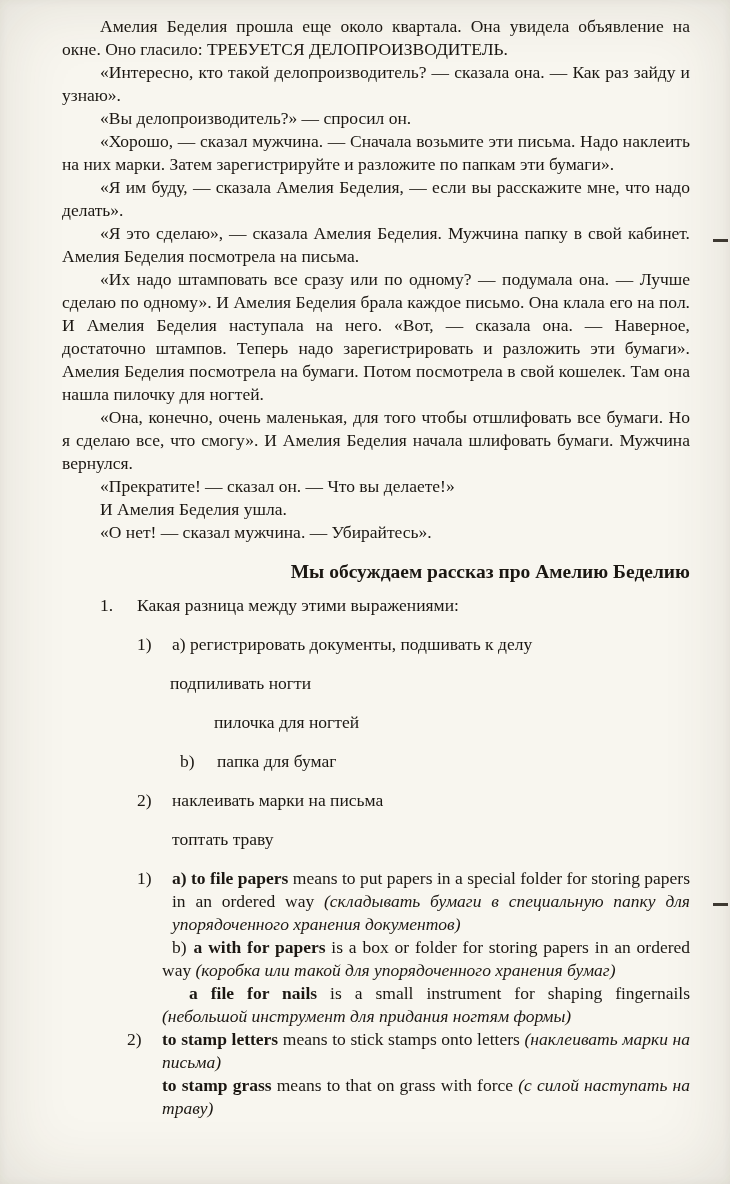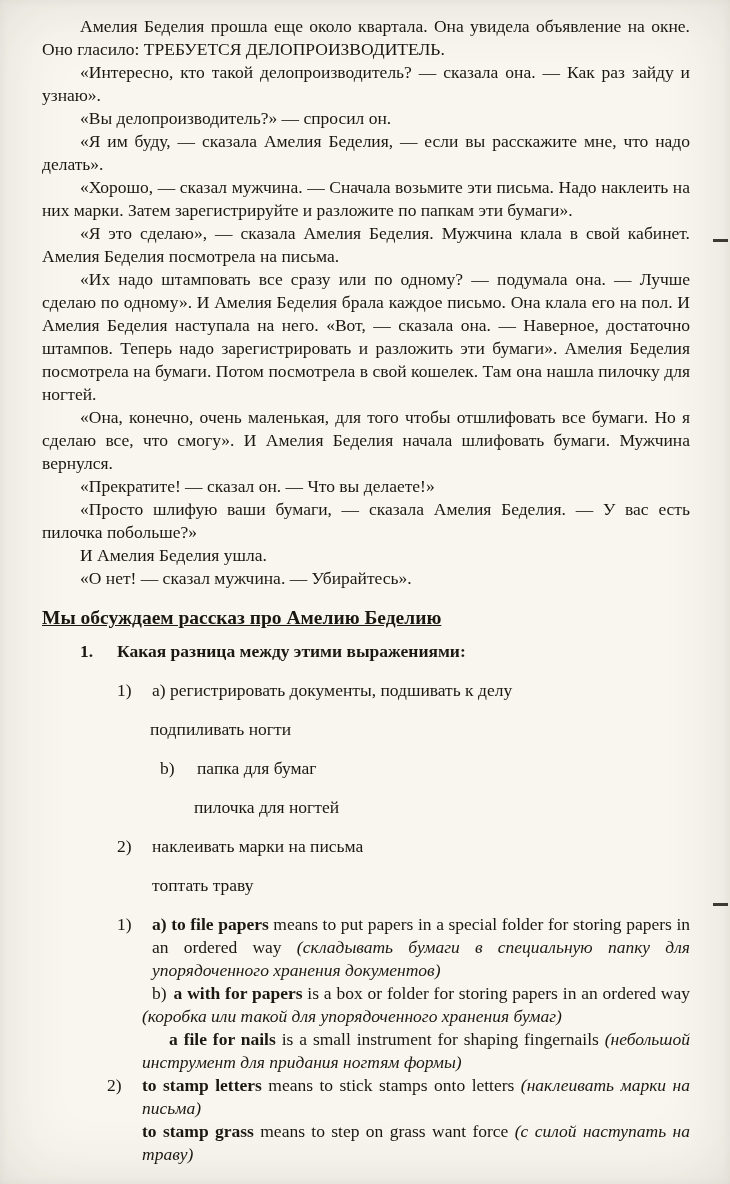--- a/index.html
+++ b/index.html
@@ -5,28 +5,28 @@
   * { box-sizing: border-box; }
   html, body { margin: 0; padding: 0; }
   body {
     width: 730px; height: 1184px; overflow: hidden; position: relative;
     background: #f8f6ef;
     font-family: "Liberation Serif", "DejaVu Serif", serif;
     font-size: 17.5px; line-height: 23px; color: #1b1712;
   }
   .vignette { position: absolute; inset: 0; pointer-events: none;
     box-shadow: inset 0 0 70px rgba(60,50,30,.12), inset 0 0 10px rgba(60,50,30,.06); }
-  .page { padding: 15px 40px 0 42px; }
+  .page { padding: 15px 40px 0 62px; }
 
   .story p { margin: 0; text-indent: 38px; text-align: justify; }
 
-  .title { font-size: 19.5px; font-weight: bold; text-align: left;
-    margin: 15px 0 9px; line-height: 26px; text-decoration: underline; }
+  .title { font-size: 19.5px; font-weight: bold; text-align: right;
+    margin: 15px 0 9px; line-height: 26px; }
 
-  .q-row { font-weight: bold; margin-left: 75px; text-indent: -37px; margin-top: 0; margin-bottom: 8px; }
+  .q-row { font-weight: normal; margin-left: 75px; text-indent: -37px; margin-top: 0; margin-bottom: 8px; }
   .q-num { display: inline-block; width: 37px; text-indent: 0; }
 
   .row { margin: 16px; }
   .mk { display: inline-block; width: 35px; text-indent: 0; }
   .mk37 { width: 37px; }
   .hang35 { text-indent: -35px; }
   .ml110 { margin-left: 110px; }
   .ml108 { margin-left: 108px; }
   .ml118 { margin-left: 118px; }
   .ml152 { margin-left: 152px; }
@@ -46,54 +46,53 @@
 </style>
 </head>
 <body>
 
 <div class="page">
 
   <section class="story">
     <p>Амелия Беделия прошла еще около квартала. Она увидела объявление на окне. Оно гласило: ТРЕБУЕТСЯ ДЕЛОПРОИЗВОДИТЕЛЬ.</p>
     <p>«Интересно, кто такой делопроизводитель? — сказала она. — Как раз зайду и узнаю».</p>
     <p>«Вы делопроизводитель?» — спросил он.</p>
+    <p>«Хорошо, — сказал мужчина. — Сначала возьмите эти письма. Надо наклеить на них марки. Затем зарегистрируйте и разложите по папкам эти бумаги».</p>
     <p>«Я им буду, — сказала Амелия Беделия, — если вы расскажите мне, что надо делать».</p>
-    <p>«Хорошо, — сказал мужчина. — Сначала возьмите эти письма. Надо наклеить на них марки. Затем зарегистрируйте и разложите по папкам эти бумаги».</p>
-    <p>«Я это сделаю», — сказала Амелия Беделия. Мужчина клала в свой кабинет. Амелия Беделия посмотрела на письма.</p>
+    <p>«Я это сделаю», — сказала Амелия Беделия. Мужчина папку в свой кабинет. Амелия Беделия посмотрела на письма.</p>
     <p>«Их надо штамповать все сразу или по одному? — подумала она. — Лучше сделаю по одному». И Амелия Беделия брала каждое письмо. Она клала его на пол. И Амелия Беделия наступала на него. «Вот, — сказала она. — Наверное, достаточно штампов. Теперь надо зарегистрировать и разложить эти бумаги». Амелия Беделия посмотрела на бумаги. Потом посмотрела в свой кошелек. Там она нашла пилочку для ногтей.</p>
     <p>«Она, конечно, очень маленькая, для того чтобы отшлифовать все бумаги. Но я сделаю все, что смогу». И Амелия Беделия начала шлифовать бумаги. Мужчина вернулся.</p>
     <p>«Прекратите! — сказал он. — Что вы делаете!»</p>
-    <p>«Просто шлифую ваши бумаги, — сказала Амелия Беделия. — У вас есть пилочка побольше?»</p>
     <p>И Амелия Беделия ушла.</p>
     <p>«О нет! — сказал мужчина. — Убирайтесь».</p>
   </section>
 
   <h1 class="title">Мы обсуждаем рассказ про Амелию Беделию</h1>
 
   <p class="q-row"><span class="q-num">1.</span><span>Какая разница между этими выражениями:</span></p>
 
   <div>
     <p class="row hang35 ml110"><span class="mk">1)</span><span>а) регистрировать документы, подшивать к делу</span></p>
     <p class="row ml108"><span>подпиливать ногти</span></p>
+    <p class="row ml152"><span>пилочка для ногтей</span></p>
     <p class="row ml118"><span class="mk mk37">b)</span><span>папка для бумаг</span></p>
-    <p class="row ml152"><span>пилочка для ногтей</span></p>
     <p class="row hang35 ml110"><span class="mk">2)</span><span>наклеивать марки на письма</span></p>
     <p class="row ml110"><span>топтать траву</span></p>
   </div>
 
   <p class="en-p en-item1 hang35"><span class="mk">1)</span><b>a) to file papers</b><span> means to put papers in a special folder for storing papers in an ordered way </span><i>(складывать бумаги в специальную папку для упорядоченного хранения документов)</i></p>
 
   <div class="en-block">
 
     <p class="en-p ind10"><span class="mk-inline">b)</span><b>a with for papers</b><span> is a box or folder for storing papers in an ordered way </span><i>(коробка или такой для упорядоченного хранения бумаг)</i></p>
 
     <p class="en-p ind27"><b>a file for nails</b><span> is a small instrument for shaping fingernails </span><i>(небольшой инструмент для придания ногтям формы)</i></p>
 
     <p class="en-p hang35"><span class="mk">2)</span><b>to stamp letters</b><span> means to stick stamps onto letters </span><i>(наклеивать марки на письма)</i></p>
 
-    <p class="en-p"><b>to stamp grass</b><span> means to step on grass want force </span><i>(с силой наступать на траву)</i></p>
+    <p class="en-p"><b>to stamp grass</b><span> means to that on grass with force </span><i>(с силой наступать на траву)</i></p>
   </div>
 
 </div>
 
 <div class="scan-dash" style="top:239px"></div>
 <div class="scan-dash" style="top:903px"></div>
 <div class="vignette"></div>
 
 </body></html>

